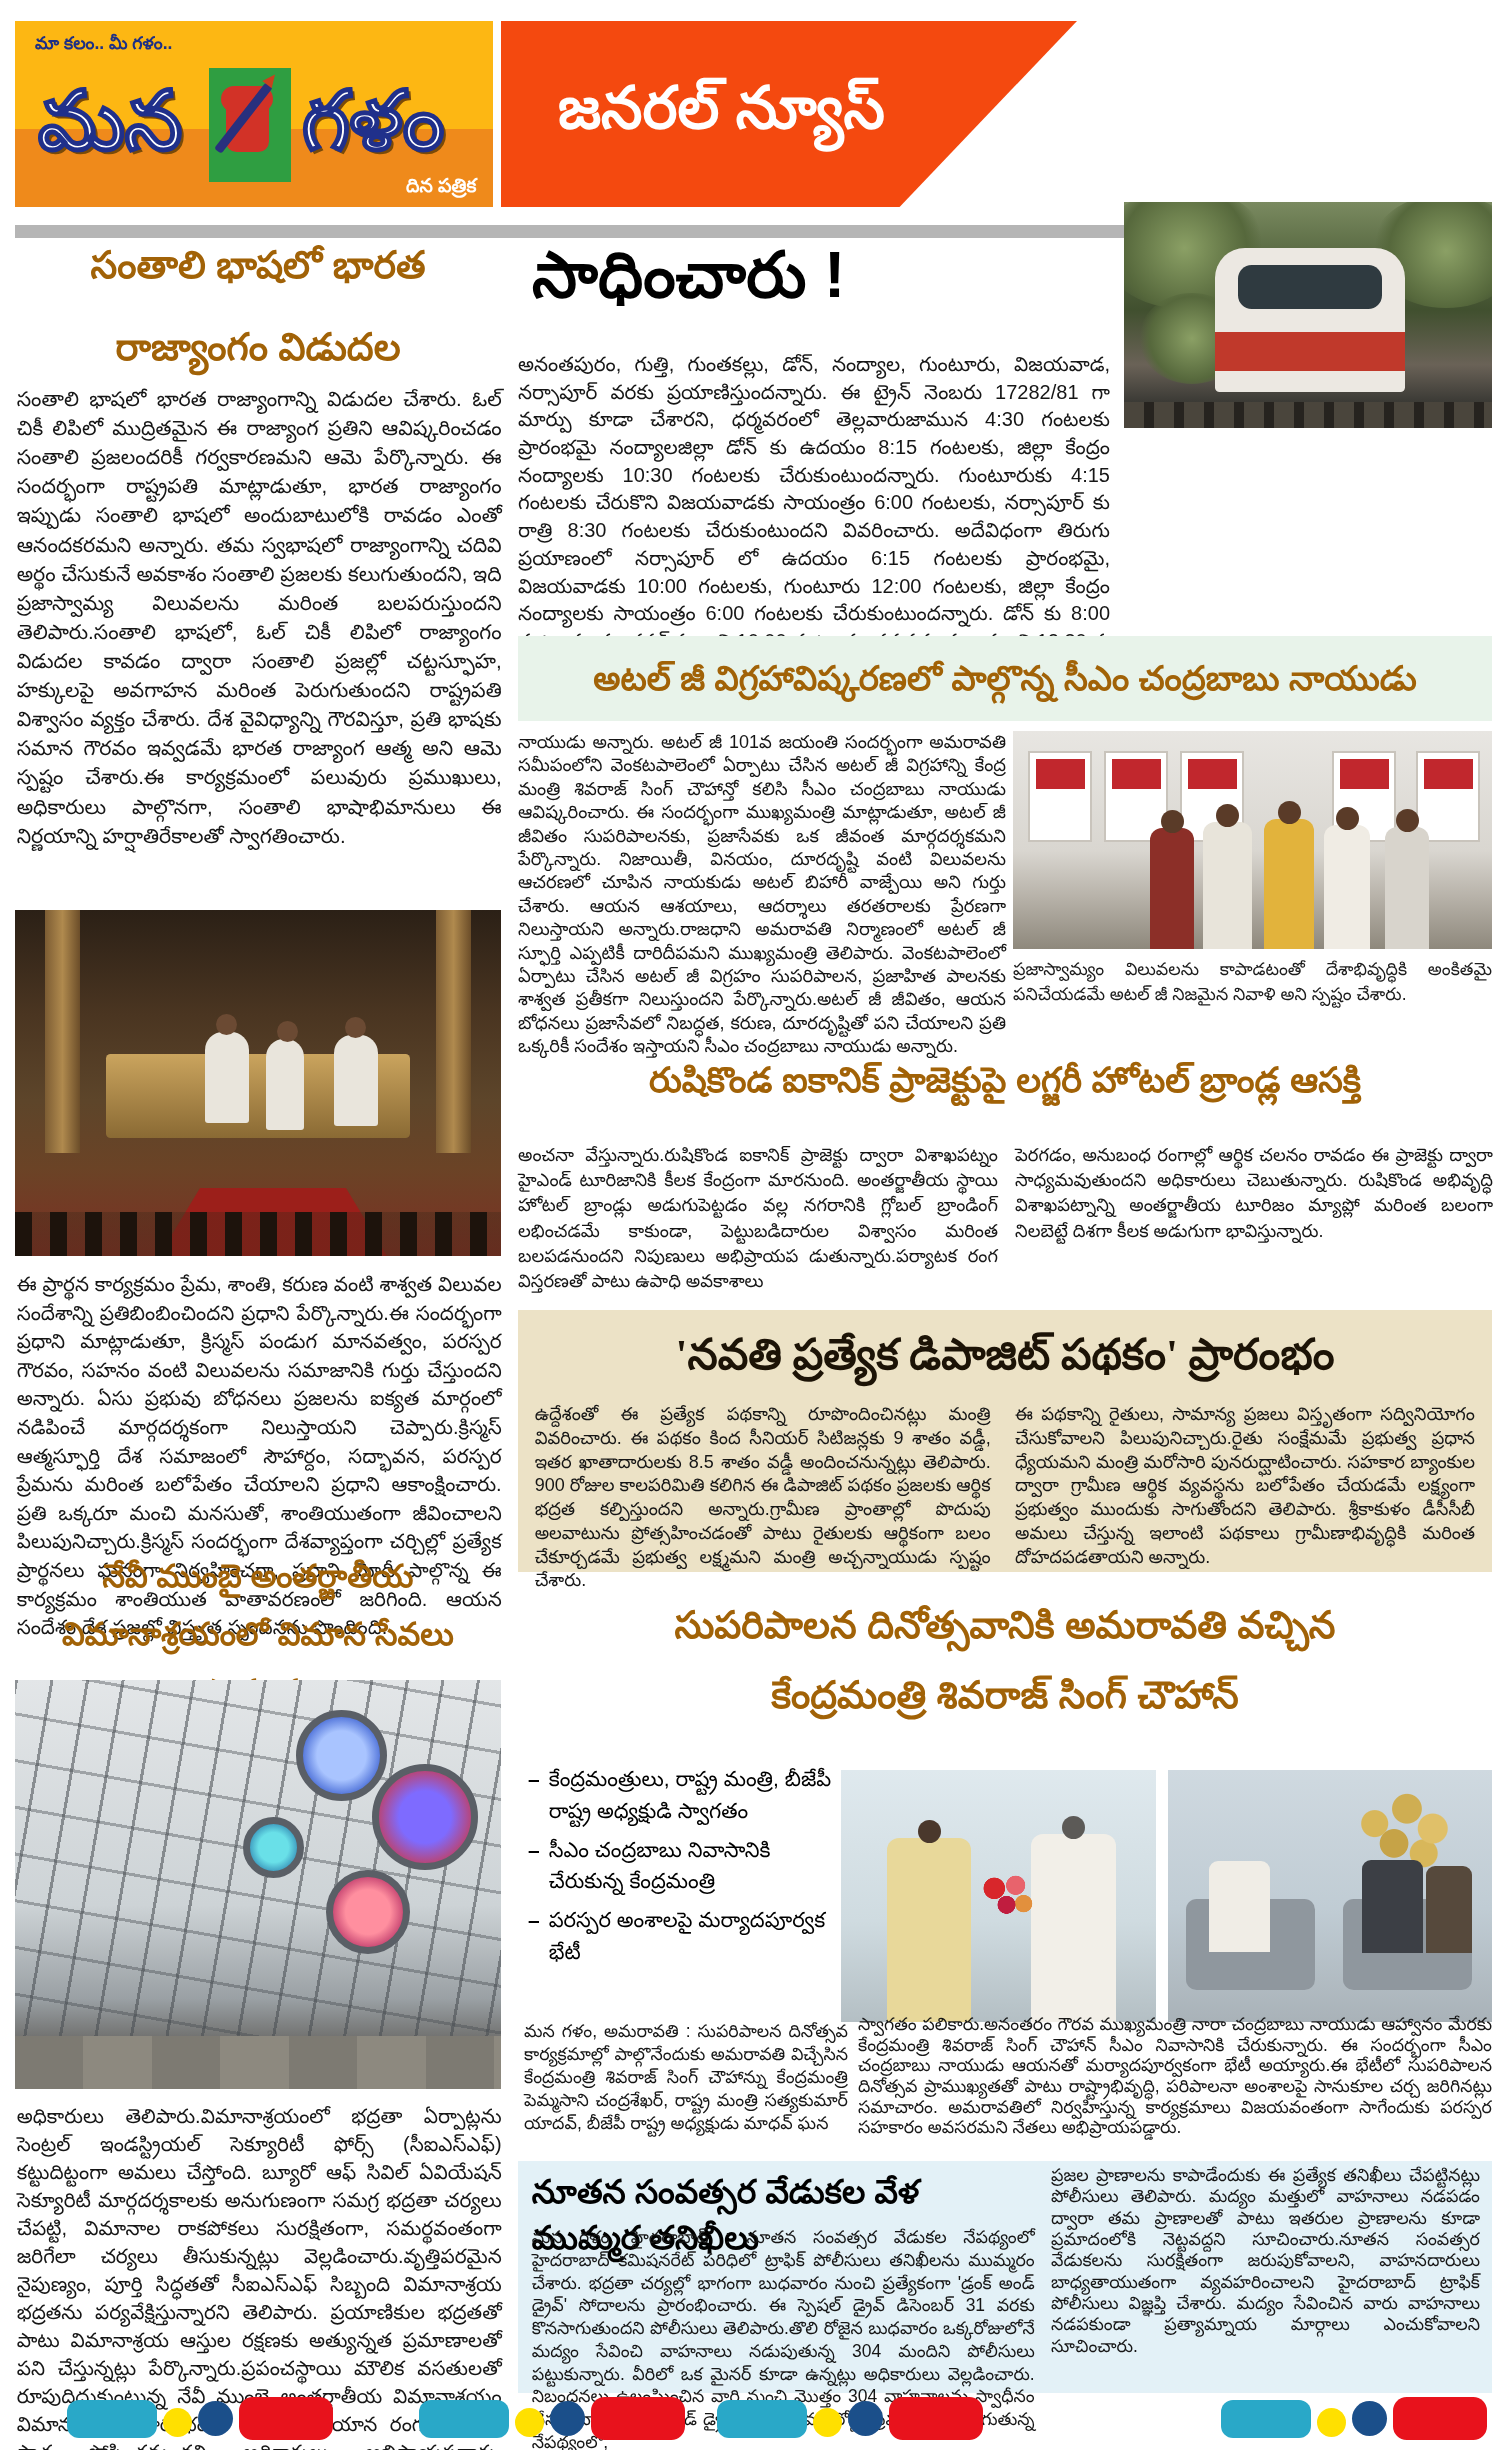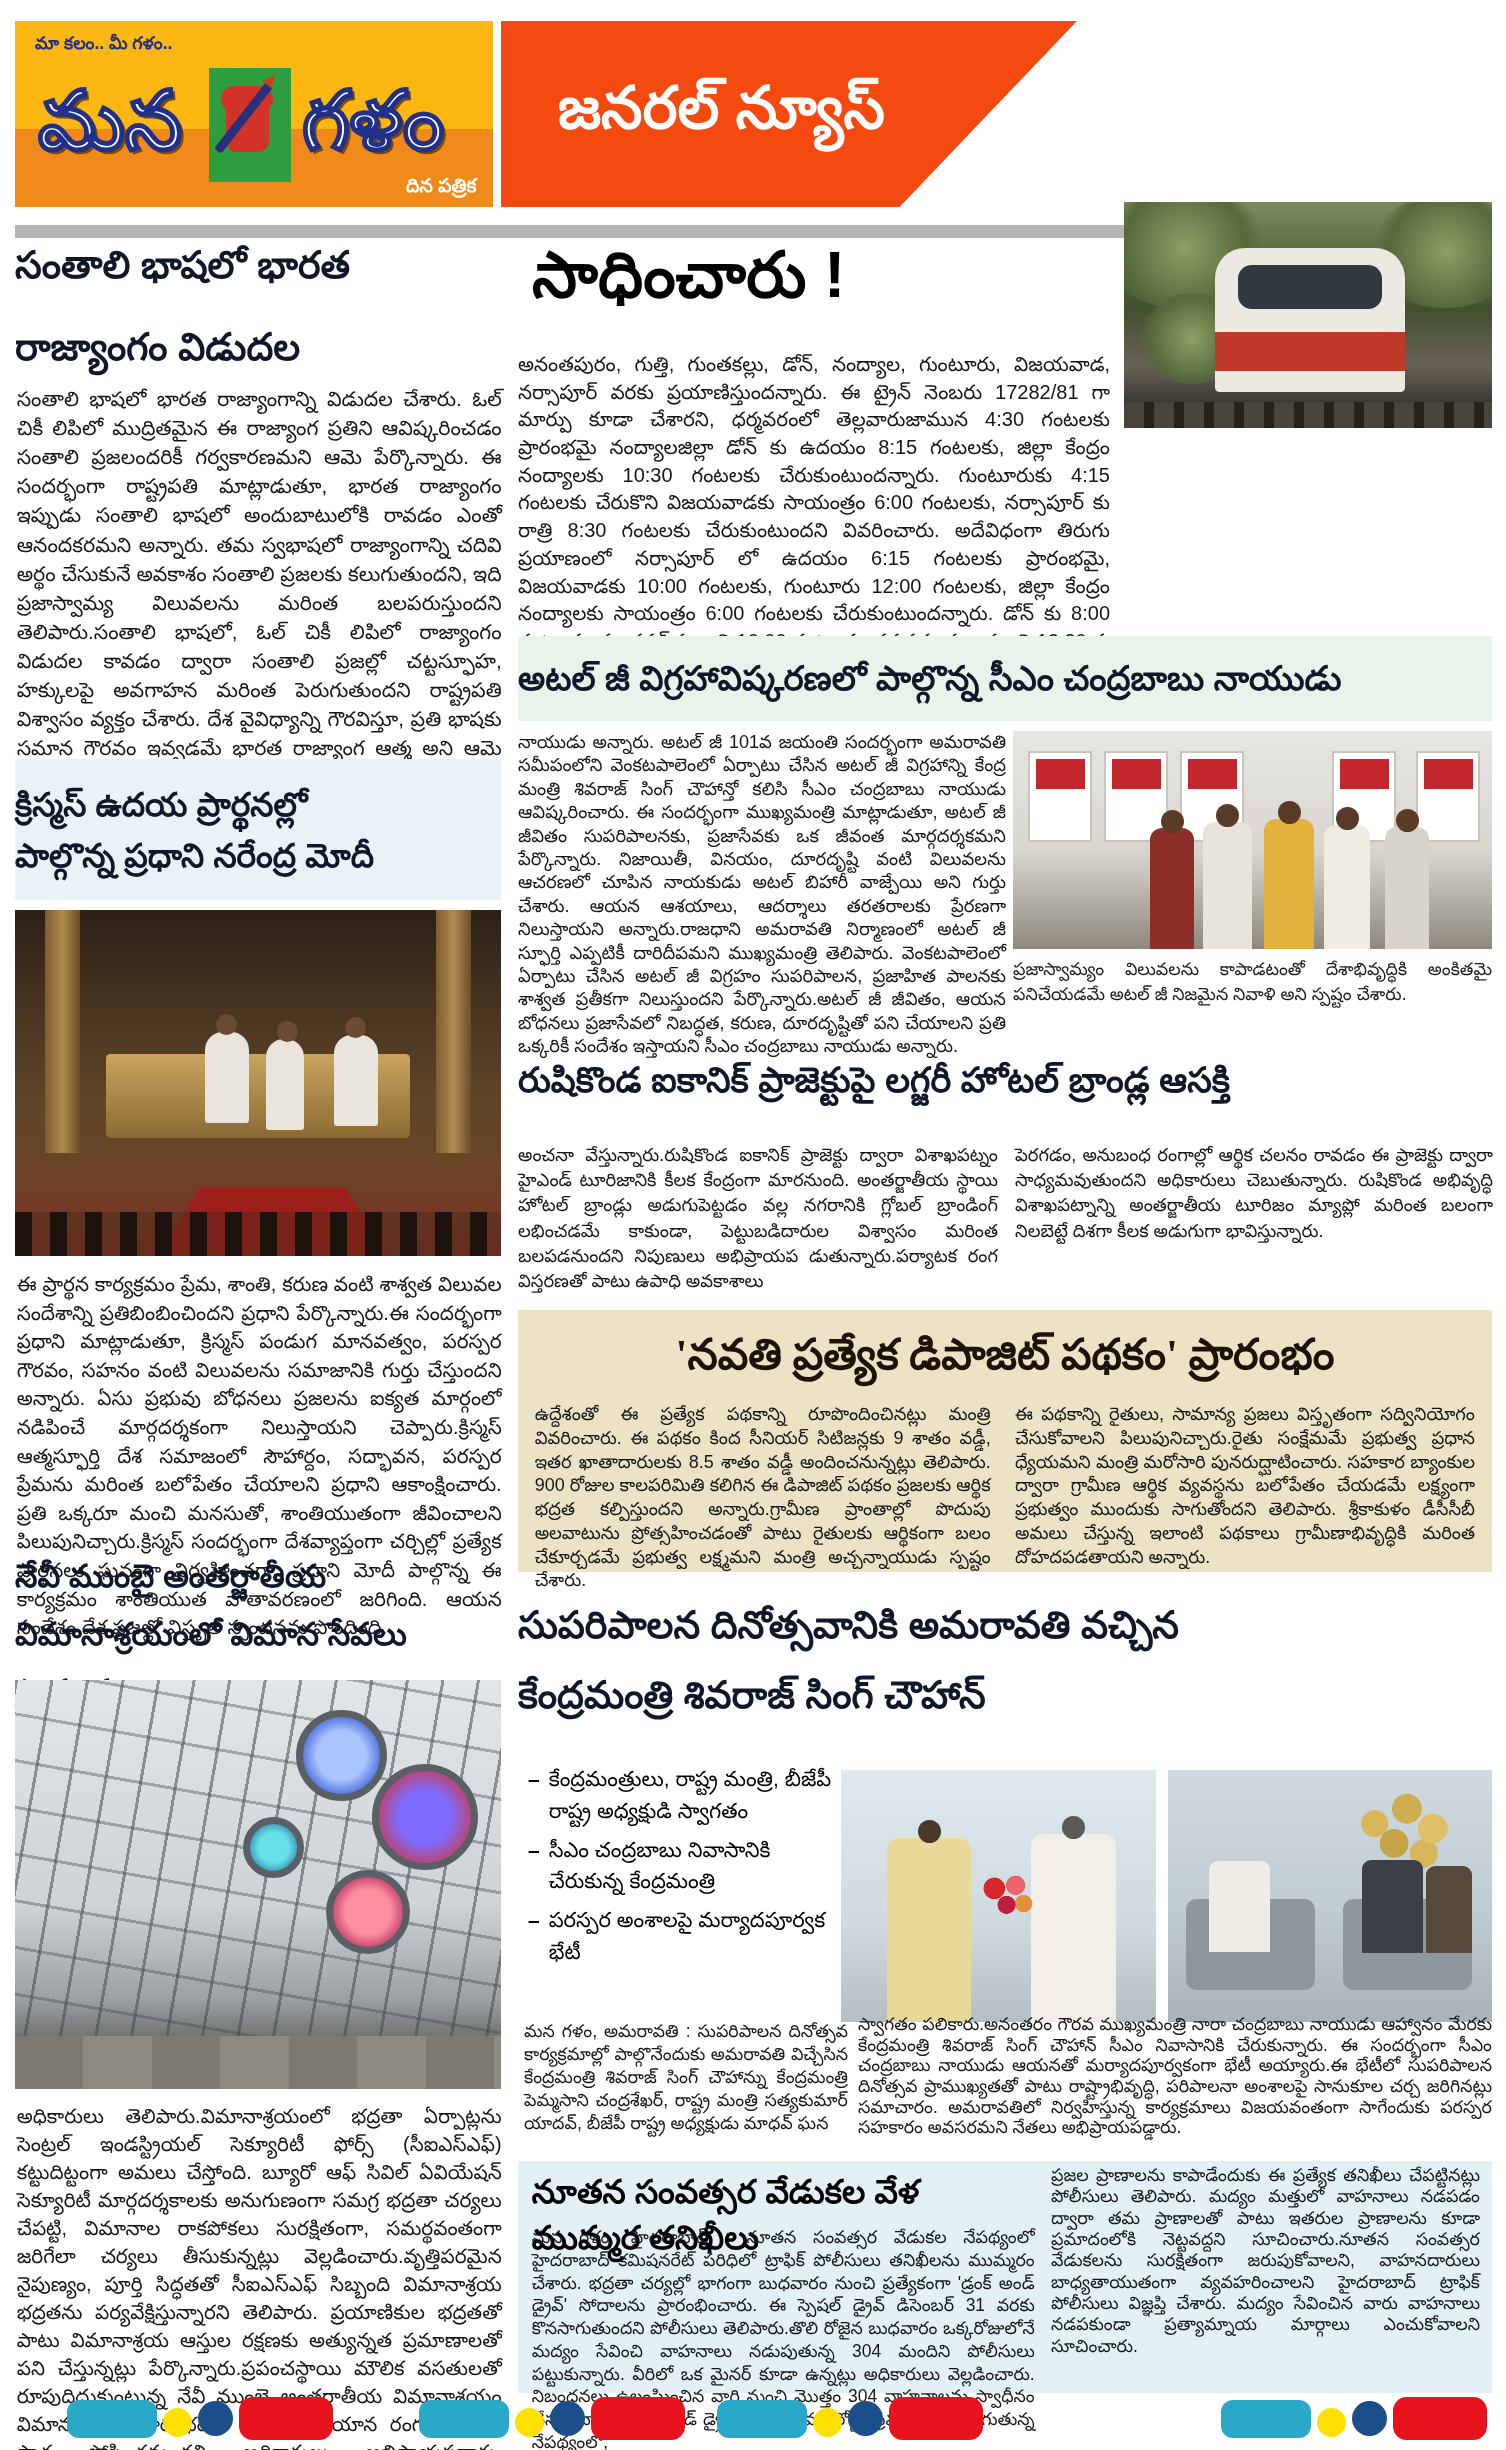--- a/index.html
+++ b/index.html
@@ -1,20 +1,20 @@
 <!DOCTYPE html>
 <html style="font-size:12px"><head>
 <meta charset="utf-8">
 <style>
   html,body{margin:0;padding:0;background:#fff;}
   *{box-sizing:border-box;font-family:"Liberation Sans","DejaVu Sans",sans-serif;}
   #page{position:relative;width:1507px;height:2450px;background:#fff;overflow:hidden;}
   .abs{position:absolute;}
   .jtext{text-align:justify;color:#161616;}
-  .hline{font-weight:bold;color:#0f172a;text-align:left;}
+  .hline{font-weight:bold;color:#a16207;text-align:center;}
 
   
   #banner-left{left:15px;top:21px;width:478px;height:186px;
     background:linear-gradient(180deg,#fdb713 0 58%,#ef8a1b 58% 100%);}
   #tagline{left:20px;top:12px;font-size:17.5px;font-weight:bold;color:#1d2f86;}
   .logo-word{position:absolute;top:59px;font-size:82px;font-weight:bold;color:#fff;
     -webkit-text-stroke:2.3px #20308b;text-shadow:3px 3px 0 #7a4a07;line-height:1;}
   #fist-box{left:194px;top:47px;width:82px;height:114px;background:#2f9e41;}
   .fist-part{position:absolute;background:#d23227;border-radius:10.6px;}
   #pen{position:absolute;left:30px;top:7.6px;width:9px;height:84px;background:#28307e;
@@ -154,26 +154,20 @@
 
 
   <div class="abs" id="gray-bar"></div>
 
   <div class="abs hline" id="santali-headline">
     <div>సంతాలి భాషలో భారత</div>
     <div>రాజ్యాంగం విడుదల</div>
   </div>
   <div class="abs jtext" id="santali-body">సంతాలి భాషలో భారత రాజ్యాంగాన్ని విడుదల చేశారు. ఓల్ చికీ లిపిలో ముద్రితమైన ఈ రాజ్యాంగ ప్రతిని ఆవిష్కరించడం సంతాలి ప్రజలందరికీ గర్వకారణమని ఆమె పేర్కొన్నారు. ఈ సందర్భంగా రాష్ట్రపతి మాట్లాడుతూ, భారత రాజ్యాంగం ఇప్పుడు సంతాలి భాషలో అందుబాటులోకి రావడం ఎంతో ఆనందకరమని అన్నారు. తమ స్వభాషలో రాజ్యాంగాన్ని చదివి అర్థం చేసుకునే అవకాశం సంతాలి ప్రజలకు కలుగుతుందని, ఇది ప్రజాస్వామ్య విలువలను మరింత బలపరుస్తుందని తెలిపారు.సంతాలి భాషలో, ఓల్ చికీ లిపిలో రాజ్యాంగం విడుదల కావడం ద్వారా సంతాలి ప్రజల్లో చట్టస్ఫూహ, హక్కులపై అవగాహన మరింత పెరుగుతుందని రాష్ట్రపతి విశ్వాసం వ్యక్తం చేశారు. దేశ వైవిధ్యాన్ని గౌరవిస్తూ, ప్రతి భాషకు సమాన గౌరవం ఇవ్వడమే భారత రాజ్యాంగ ఆత్మ అని ఆమె స్పష్టం చేశారు.ఈ కార్యక్రమంలో పలువురు ప్రముఖులు, అధికారులు పాల్గొనగా, సంతాలి భాషాభిమానులు ఈ నిర్ణయాన్ని హర్షాతిరేకాలతో స్వాగతించారు.</div>
 
-  <div class="abs" id="xmas-box">
-    <div class="hline" id="xmas-headline">
-      <div>క్రిస్మస్ ఉదయ ప్రార్థనల్లో</div>
-      <div>పాల్గొన్న ప్రధాని నరేంద్ర మోదీ</div>
-    </div>
-  </div>
 
   <div class="abs photo" id="church-photo">
     <div class="pillar" style="left:30px;"></div>
     <div class="pillar" style="left:421px;"></div>
     <div id="altar"></div>
     <div class="figure-white" style="left:190px;top:122px;">
         <div class="head"></div>
       </div>
     <div class="figure-white" style="left:251px;top:129px;width:38px;">
         <div class="head"></div>

